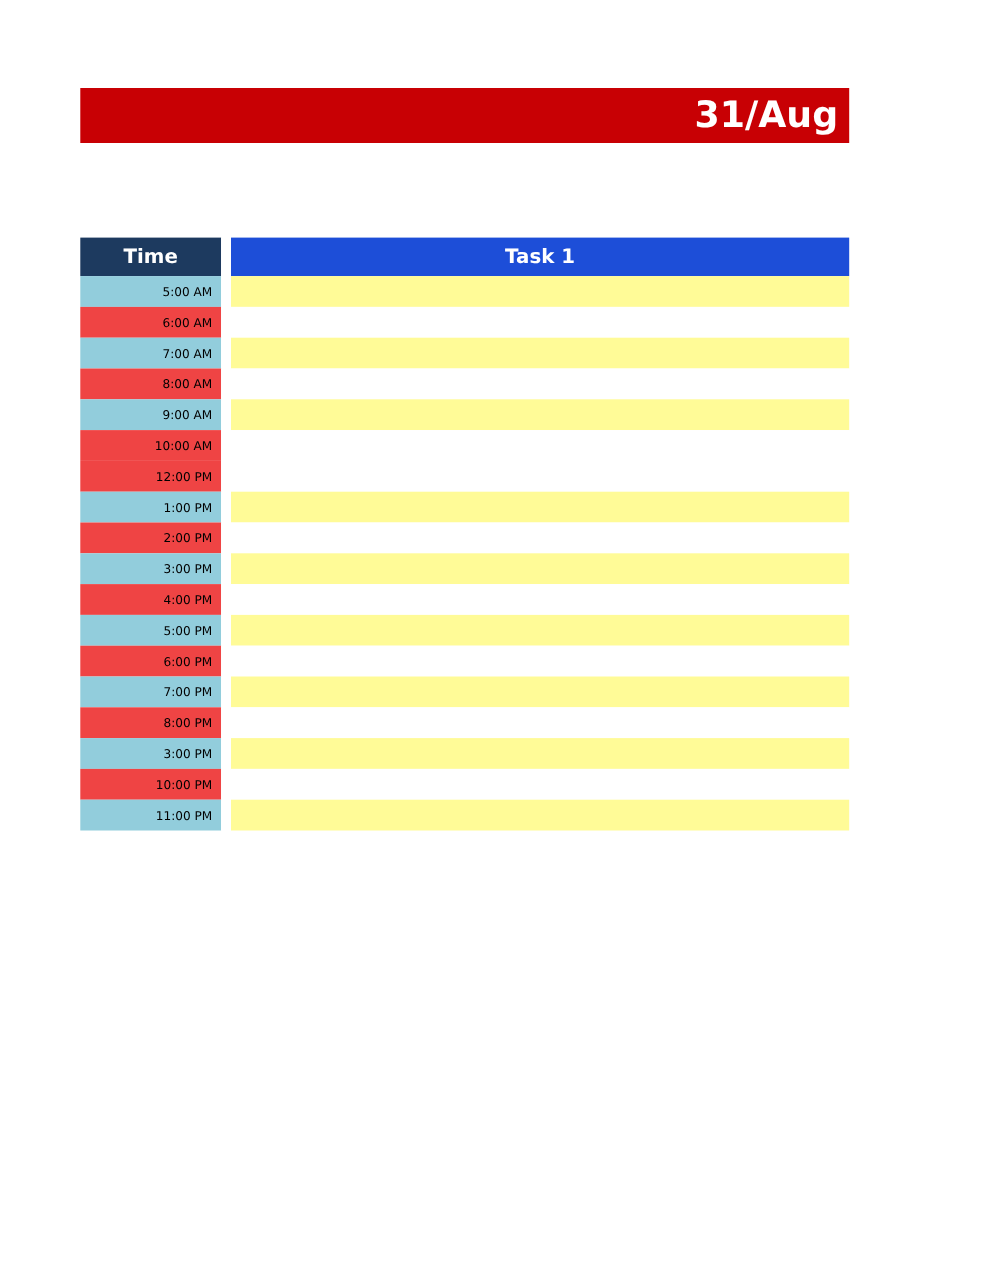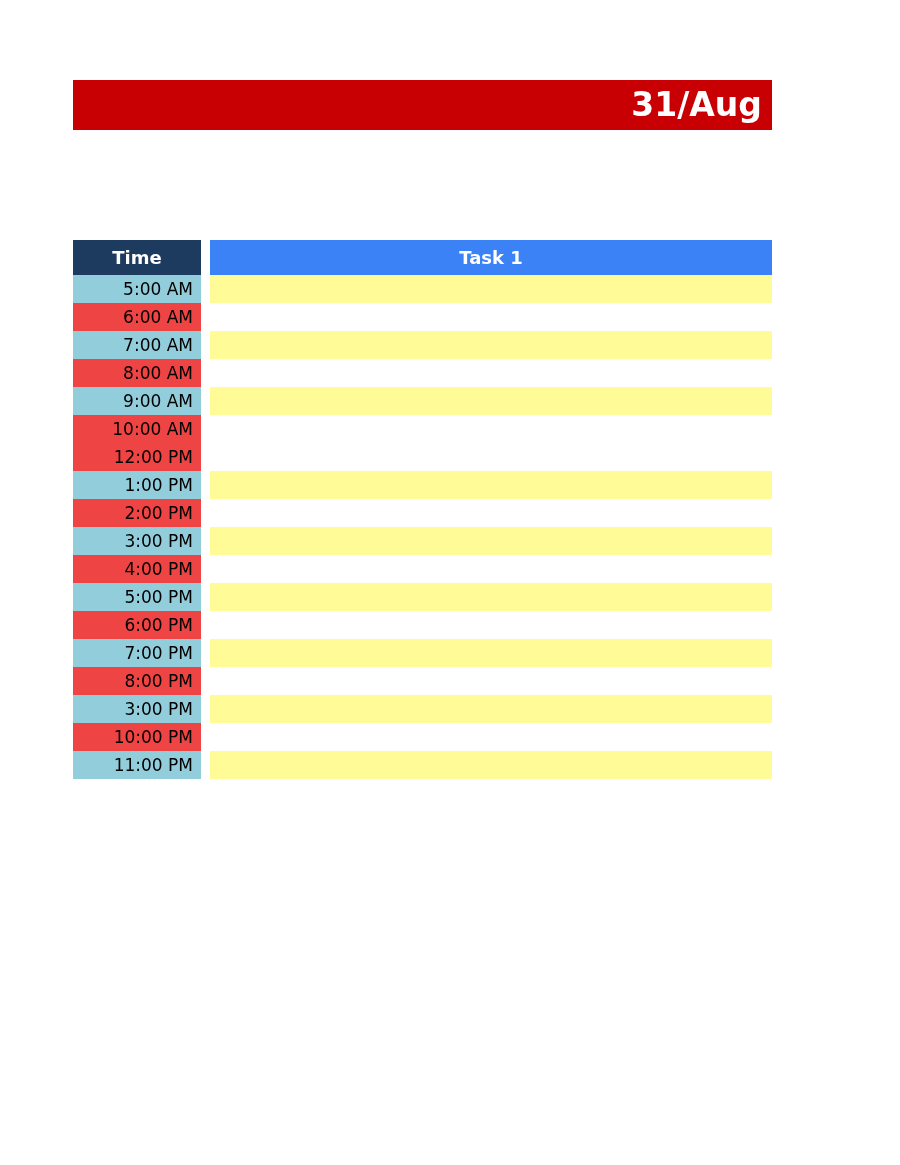--- a/index.html
+++ b/index.html
@@ -77,32 +77,31 @@
     width: 699px;
   }
   .row {
     display: flex;
     width: 699px;
     height: 28px;
     align-items: stretch;
   }
   .row.header-row {
     height: 35px;
-    margin-top: 24px;
   }
 
   .cell-time {
     width: 128px;
     flex: 0 0 128px;
     box-sizing: border-box;
     display: flex;
     align-items: center;
     justify-content: flex-end;
     padding-right: 8px;
-    font-size: 17px;
+    font-size: 11px;
     color: #000000;
     white-space: nowrap;
   }
   .gap {
     width: 9px;
     flex: 0 0 9px;
     background: #ffffff;
   }
   .cell-task {
     flex: 1 1 auto;
@@ -120,21 +119,21 @@
   
   .cell-time.head {
     background: #1d3a5f;
     color: #ffffff;
     font-weight: bold;
     font-size: 18px;
     justify-content: center;
     padding-right: 0;
   }
   .cell-task.head {
-    background: #3b82f6;
+    background: #1d4ed8;
     color: #ffffff;
     font-weight: bold;
     font-size: 18px;
     justify-content: center;
     padding-left: 0;
   }
 
   
   .row.band .cell-time {
     background: #92cddc;

